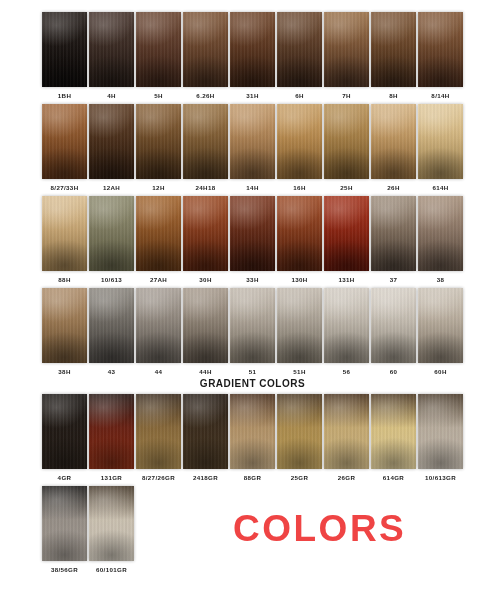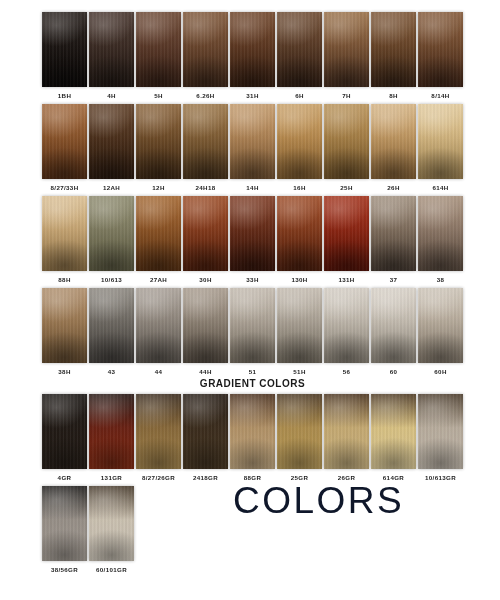--- a/index.html
+++ b/index.html
@@ -17,25 +17,25 @@
   .sheet {
     position: relative;
     width: 500px;
     height: 600px;
     background: #ffffff;
   }
 
   .watermark {
     position: absolute;
     left: 233px;
-    top: 480px;
+    top: 508px;
     font-size: 37px;
     letter-spacing: 2.5px;
-    color: #0f172a;
-    font-weight: 400;
+    color: #ef4444;
+    font-weight: 700;
     font-family: "Liberation Sans", sans-serif;
     white-space: nowrap;
     user-select: none;
   }
 
   .section {
     position: absolute;
     left: 42px;
   }
   .section-title {

